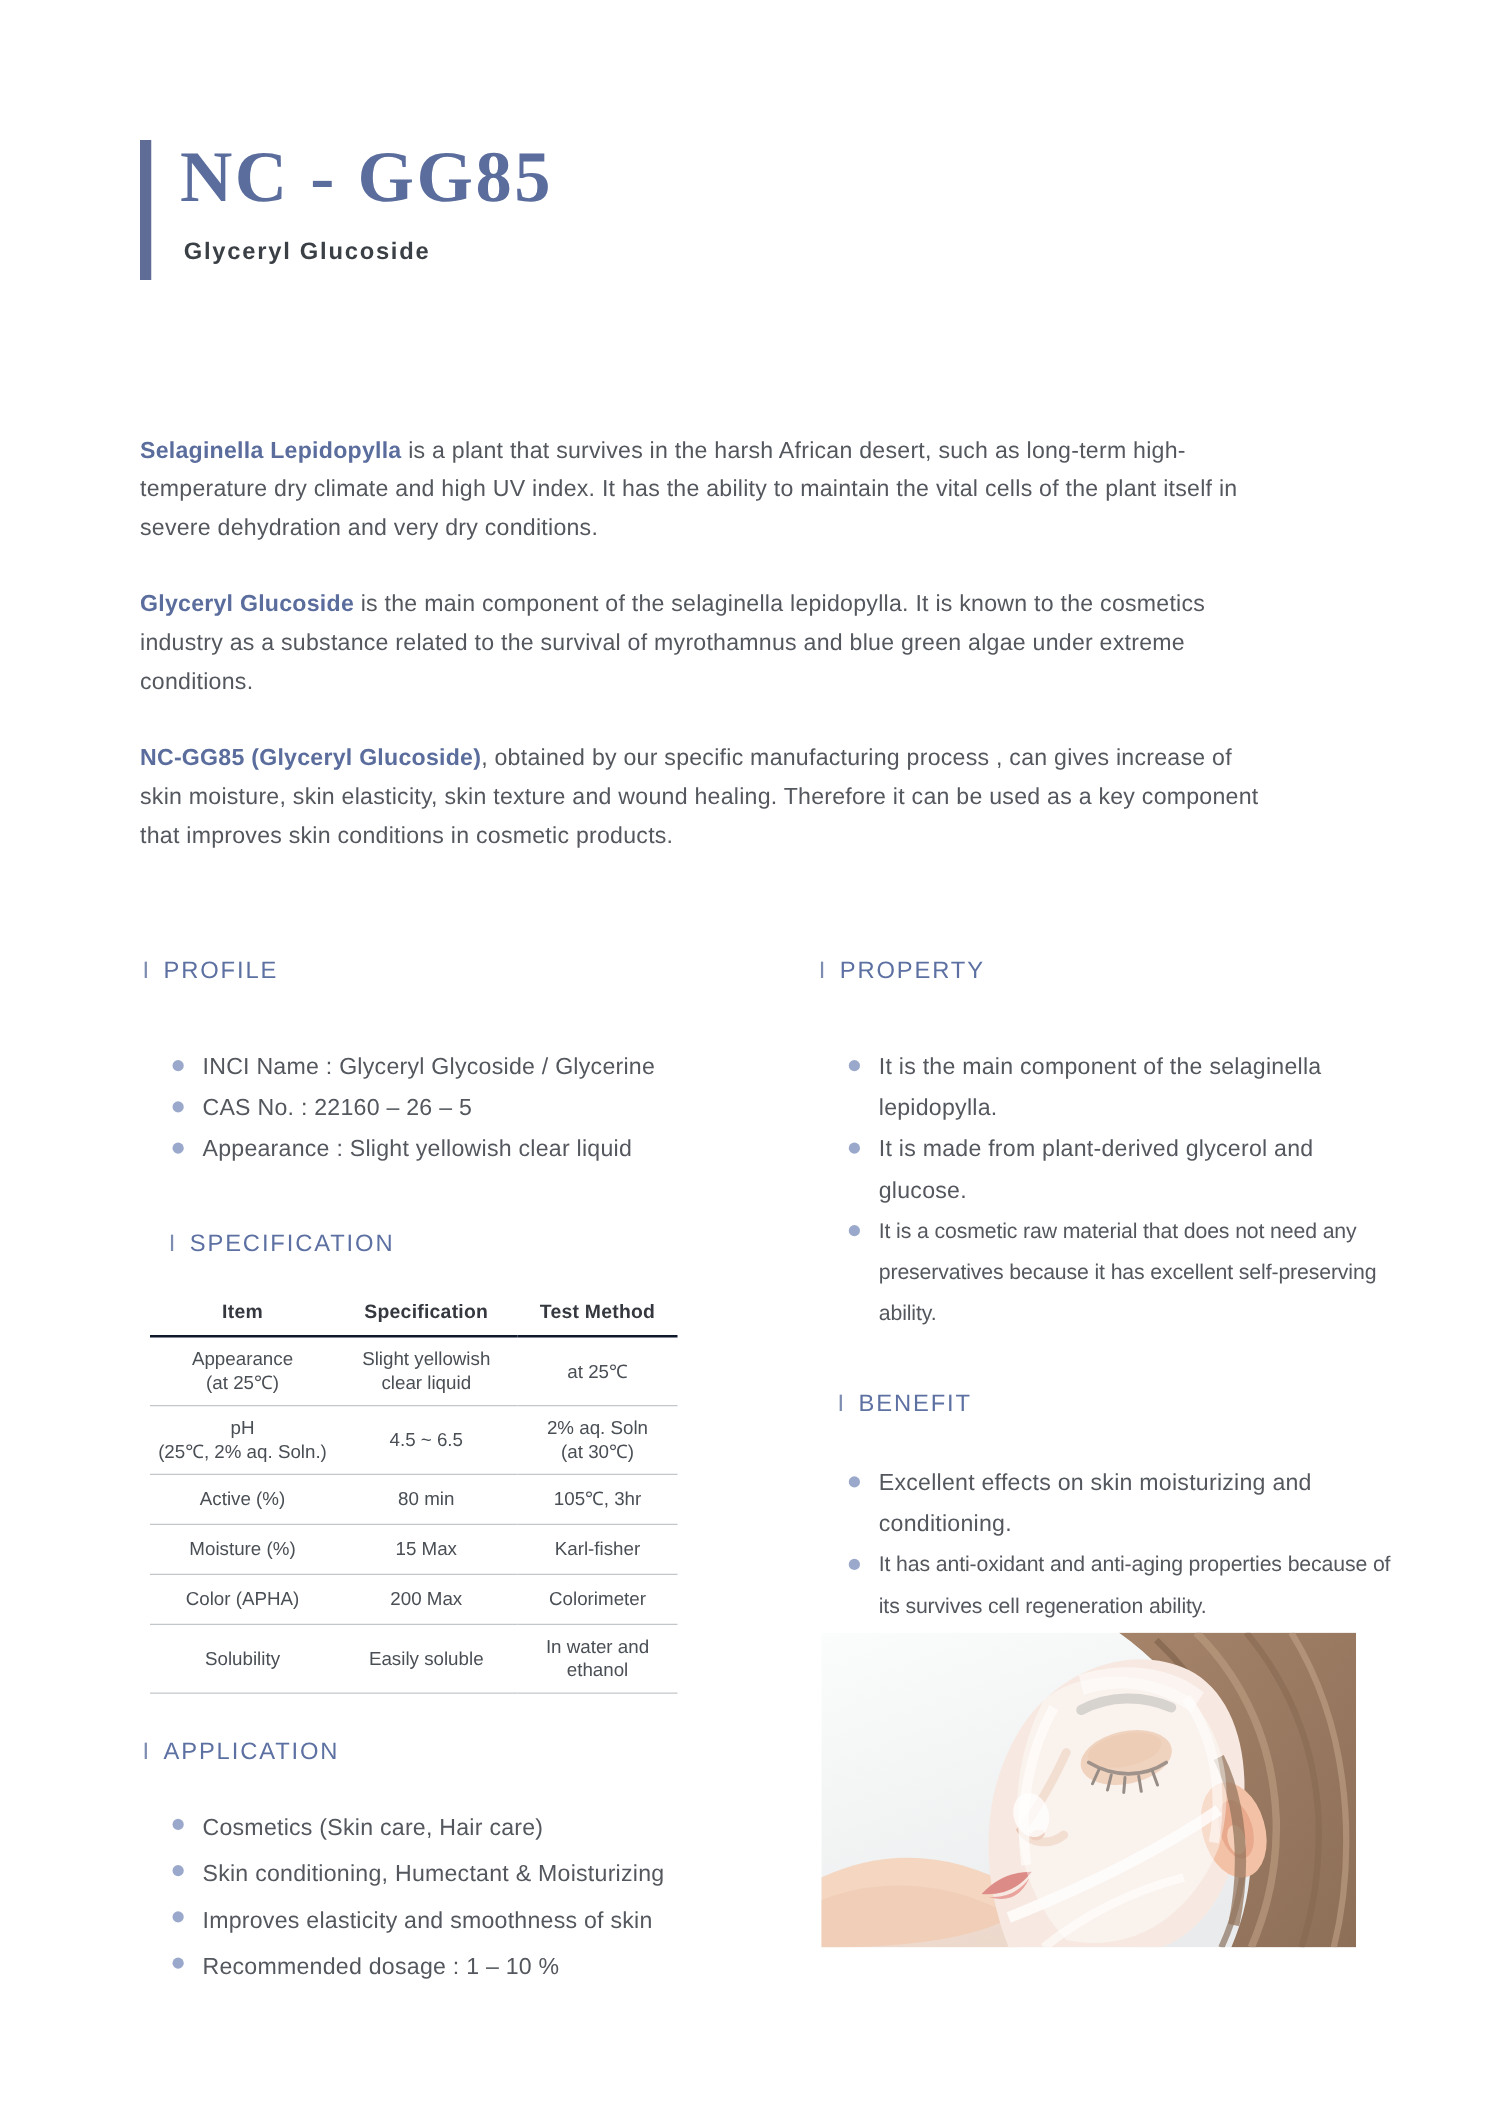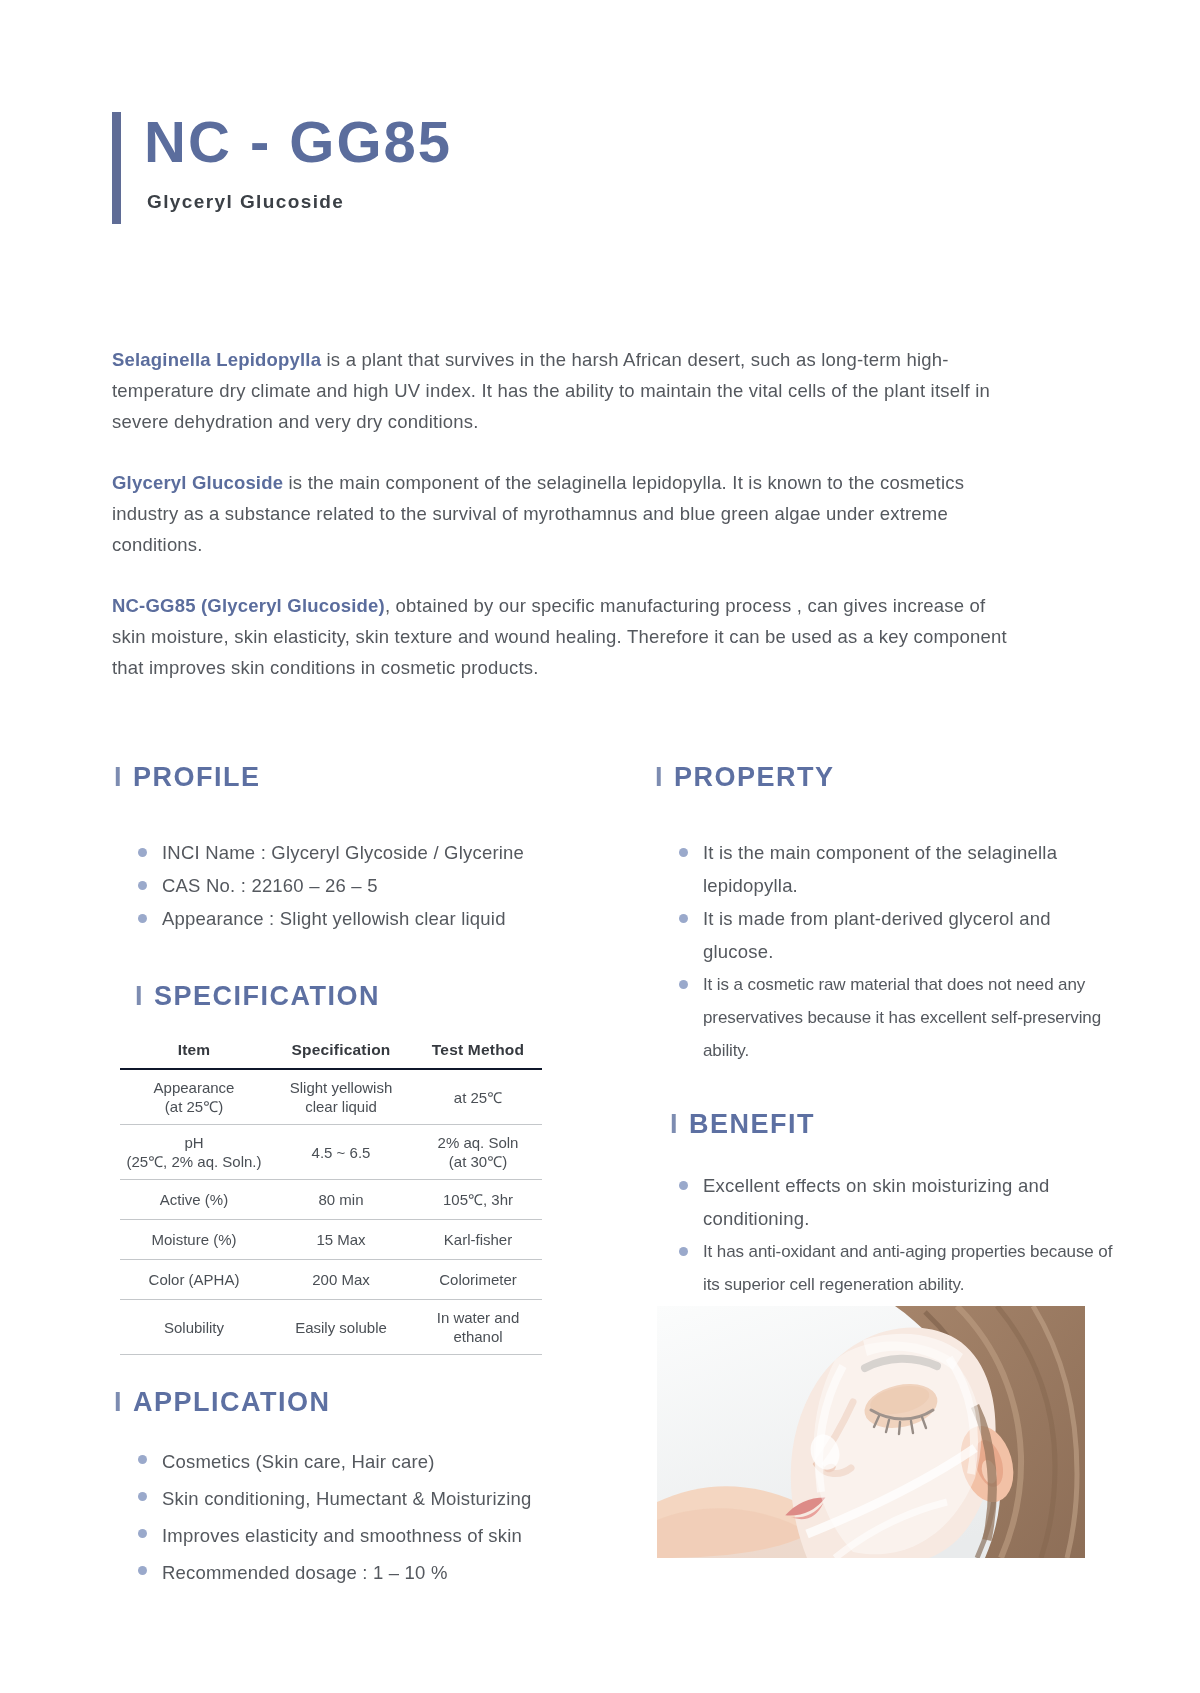--- a/index.html
+++ b/index.html
@@ -6,39 +6,39 @@
   body { background:#ffffff; font-family:"Liberation Sans", sans-serif; }
   .page {
     position:relative; width:1200px; height:1693px; background:#ffffff;
     overflow:hidden; color:#54585e;
   }
 
   
   .brand-bar { position:absolute; left:112px; top:112px; width:9px; height:112px; background:#5f6c96; }
   .doc-title {
     position:absolute; left:144px; top:108px; font-size:58px; font-weight:700;
-    color:#5b6d9d; letter-spacing:2px;
+    color:#5b6d9d; letter-spacing:2px;font-family:Liberation Serif, serif;
   }
   .doc-subtitle {
     position:absolute; left:147px; top:191px; font-size:19px; font-weight:700;
     color:#3b4046; letter-spacing:1.4px;
   }
 
   
   .intro { position:absolute; left:112px; top:344px; width:900px; }
   .intro p { font-size:18.5px; line-height:31px; color:#54585e; margin-bottom:30px; letter-spacing:0.2px; }
   .intro .lead { color:#5b6d9d; font-weight:700; }
 
   
   .col { position:absolute; top:760px; }
   .col-left  { left:106px; width:460px; }
   .col-right { left:647px; width:470px; }
 
   .section-heading {
-    font-size:27px; font-weight:700; color:#5d70a2; letter-spacing:1.5px;
+    font-size:19px; font-weight:400; color:#5d70a2; letter-spacing:1.5px;
     margin-left:8px; line-height:34px;
   }
   .section-heading .marker { margin-right:10px; color:#7d8cb1; }
 
   ul.bullets { list-style:none; margin:42px 0 0 32px; }
   ul.bullets li {
     position:relative; padding-left:24px; font-size:18.5px; line-height:33px;
     color:#54585e; letter-spacing:0.2px;
   }
   ul.bullets li::before {
@@ -167,21 +167,21 @@
     <h3 class="section-heading"><span class="marker">I</span><span>PROPERTY</span></h3>
     <ul class="bullets">
       <li>It is the main component of the selaginella lepidopylla.</li>
       <li>It is made from plant-derived glycerol and glucose.</li>
       <li class="condensed">It is a cosmetic raw material that does not need any preservatives because it has excellent self-preserving ability.</li>
     </ul>
 
     <h3 class="section-heading heading-benefit"><span class="marker">I</span><span>BENEFIT</span></h3>
     <ul class="bullets benefit-bullets">
       <li>Excellent effects on skin moisturizing and conditioning.</li>
-      <li class="condensed">It has anti-oxidant and anti-aging properties because of its superior cell regeneration ability.</li>
+      <li class="condensed">It has anti-oxidant and anti-aging properties because of its survives cell regeneration ability.</li>
     </ul>
   </div>
 
   <div class="photo">
     <svg viewBox="0 0 428 252" preserveAspectRatio="none">
       <defs>
         <linearGradient id="bgGrad" x1="0" y1="0" x2="0.6" y2="1">
           <stop offset="0" stop-color="#fbfcfc"></stop>
           <stop offset="1" stop-color="#e9ebec"></stop>
         </linearGradient>

